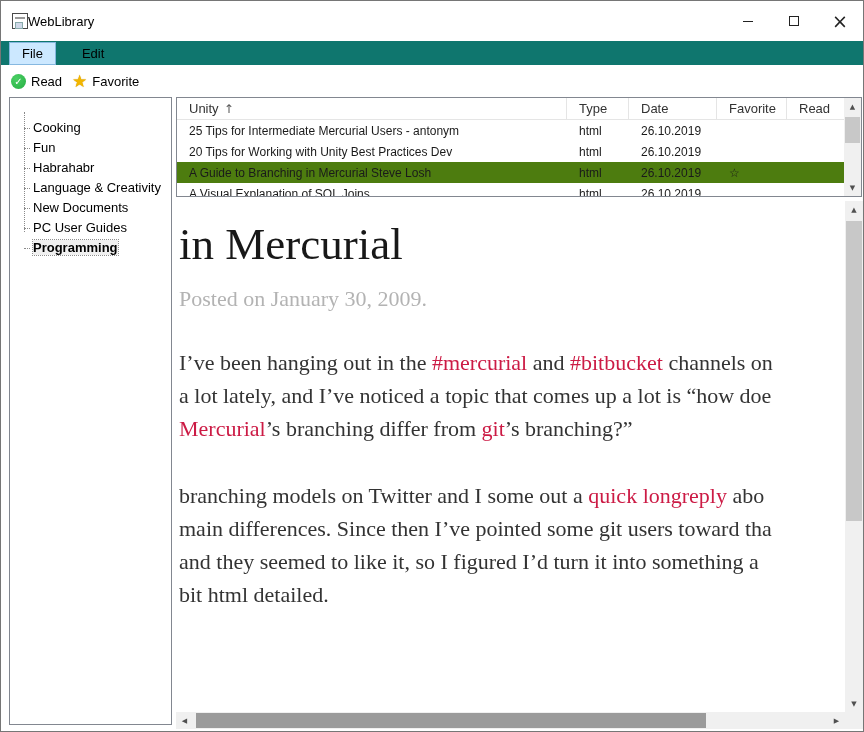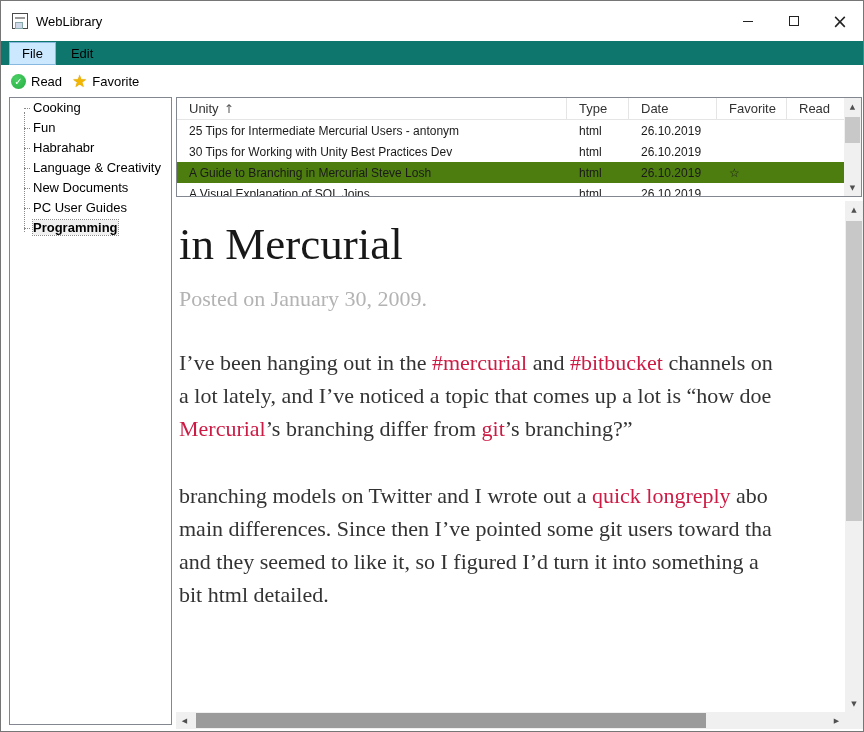--- a/index.html
+++ b/index.html
@@ -11,41 +11,41 @@
   *{box-sizing:border-box;}
   html,body{margin:0;padding:0;}
   body{width:864px;height:732px;font-family:"Liberation Sans",sans-serif;background:#fff;}
   .window{position:relative;width:864px;height:732px;background:#fff;border:1px solid #767676;overflow:hidden;}
 
   
   .titlebar{position:absolute;left:0;top:0;right:0;height:40px;display:flex;align-items:center;background:#fff;}
   .app-icon{width:16px;height:16px;margin-left:11px;border:1px solid #4a4a4a;position:relative;background:#fff;}
   .app-icon::before{content:"";position:absolute;left:2px;top:3px;right:2px;height:2px;background:#9a9a9a;}
   .app-icon::after{content:"";position:absolute;left:2px;top:8px;width:6px;height:5px;background:#cfd8e8;border:1px solid #8aa;}
-  .title-text{margin-left:8px;font-size:13px;color:#000;}
+  .title-text{font-size:13px;color:#000;}
   .win-controls{margin-left:auto;display:flex;height:40px;}
   .win-btn{width:46px;height:40px;display:flex;align-items:center;justify-content:center;color:#222;}
   .glyph-min{width:10px;height:1px;background:#222;display:block;}
   .glyph-max{width:10px;height:10px;border:1px solid #222;display:block;}
   .glyph-close{font-size:19px;line-height:1;font-family:"DejaVu Sans",sans-serif;}
 
   
   .menubar{position:absolute;left:0;top:40px;right:0;height:24px;display:flex;align-items:center;background:#0f766e;font-size:13px;}
-  .menu-item{padding:4px 13px;margin-left:2px;color:#000;}
+  .menu-item{padding:4px 13px;margin-left:13px;color:#000;}
   .menu-item.first{margin-left:8px;}
   .menu-item.active{background:var(--accent-menu);border:1px solid #86b8e0;padding:3px 12px;}
 
   
   .toolbar{position:absolute;left:0;top:64px;right:0;height:32px;display:flex;align-items:center;background:#fff;font-size:13px;}
   .tool-btn{display:flex;align-items:center;gap:5px;margin-left:10px;color:#000;}
   .check-circle{width:15px;height:15px;border-radius:50%;background:radial-gradient(circle at 35% 30%,#49cf63,var(--read-green));color:#fff;font-size:10px;font-weight:bold;display:flex;align-items:center;justify-content:center;font-family:"DejaVu Sans",sans-serif;}
   .star-icon{color:var(--favorite-gold);font-size:17px;line-height:1;text-shadow:0 0 1px #c88f00;font-family:"DejaVu Sans",sans-serif;}
 
   
-  .tree-panel{position:absolute;left:8px;top:96px;width:163px;bottom:6px;border:1px solid #828790;background:#fff;padding-top:0;overflow:hidden;}
+  .tree-panel{position:absolute;left:8px;top:96px;width:163px;bottom:6px;border:1px solid #828790;background:#fff;padding-top:20px;overflow:hidden;}
   .tree-panel::before{content:"";position:absolute;left:14px;top:14px;height:120px;border-left:1px dotted #8a8a8a;}
   .tree-item{position:relative;height:20px;line-height:20px;font-size:13px;padding-left:23px;white-space:nowrap;color:#000;}
   .tree-item::before{content:"";position:absolute;left:14px;top:10px;width:6px;border-top:1px dotted #8a8a8a;}
   .tree-item.selected .label{background:#f0f0f0;outline:1px dotted #8f8f8f;font-weight:bold;}
 
   
   .table-pane{position:absolute;left:175px;top:96px;right:1px;height:100px;border:1px solid #828790;background:#fff;overflow:hidden;}
   .thead{display:flex;height:22px;border-bottom:1px solid #e5e5e5;font-size:13px;color:#333;background:#fff;}
   .th{display:flex;align-items:center;padding-left:12px;border-right:1px solid #e5e5e5;height:100%;}
   .th.name{width:390px;}
@@ -155,21 +155,21 @@
     </div>
     <div class="tbody">
       <div class="trow">
         <div class="tc name">25 Tips for Intermediate Mercurial Users - antonym</div>
         <div class="tc type">html</div>
         <div class="tc date">26.10.2019</div>
         <div class="tc fav"></div>
         <div class="tc read"></div>
       </div>
       <div class="trow">
-        <div class="tc name">30 Tips for Working with Unity Best Practices Dev</div>
+        <div class="tc name">20 Tips for Working with Unity Best Practices Dev</div>
         <div class="tc type">html</div>
         <div class="tc date">26.10.2019</div>
         <div class="tc fav"></div>
         <div class="tc read"></div>
       </div>
       <div class="trow selected">
         <div class="tc name">A Guide to Branching in Mercurial Steve Losh</div>
         <div class="tc type">html</div>
         <div class="tc date">26.10.2019</div>
         <div class="tc fav">☆</div>
@@ -196,21 +196,21 @@
         <div class="article-title">
           <div class="h-line">in Mercurial</div>
         </div>
         <div class="posted">Posted on January 30, 2009.</div>
         <div class="paragraph">
             <div class="article-line"><span>I’ve been hanging out in the </span><span class="article-link">#mercurial</span><span> and </span><span class="article-link">#bitbucket</span><span> channels on</span></div>
             <div class="article-line"><span>a lot lately, and I’ve noticed a topic that comes up a lot is “how doe</span></div>
             <div class="article-line"><span class="article-link">Mercurial</span><span>’s branching differ from </span><span class="article-link">git</span><span>’s branching?”</span></div>
           </div>
         <div class="paragraph">
-            <div class="article-line"><span>branching models on Twitter and I wrote out a </span><span class="article-link">quick longreply</span><span> abo</span></div>
+            <div class="article-line"><span>branching models on Twitter and I some out a </span><span class="article-link">quick longreply</span><span> abo</span></div>
             <div class="article-line"><span>main differences. Since then I’ve pointed some git users toward tha</span></div>
             <div class="article-line"><span>and they seemed to like it, so I figured I’d turn it into something a</span></div>
             <div class="article-line"><span>bit html detailed.</span></div>
           </div>
       </div>
     </div>
 
     <div class="sb content-vscroll">
       <div class="sb-btn up">▲</div>
       <div class="sb-thumb"></div>

